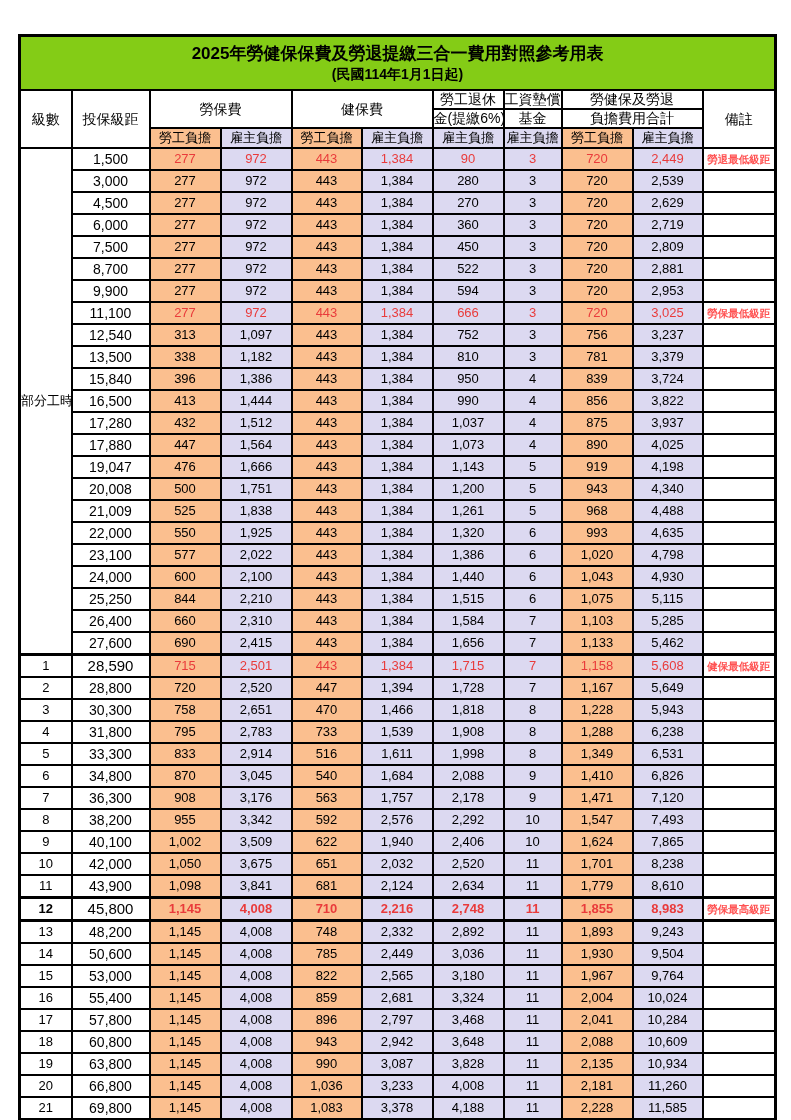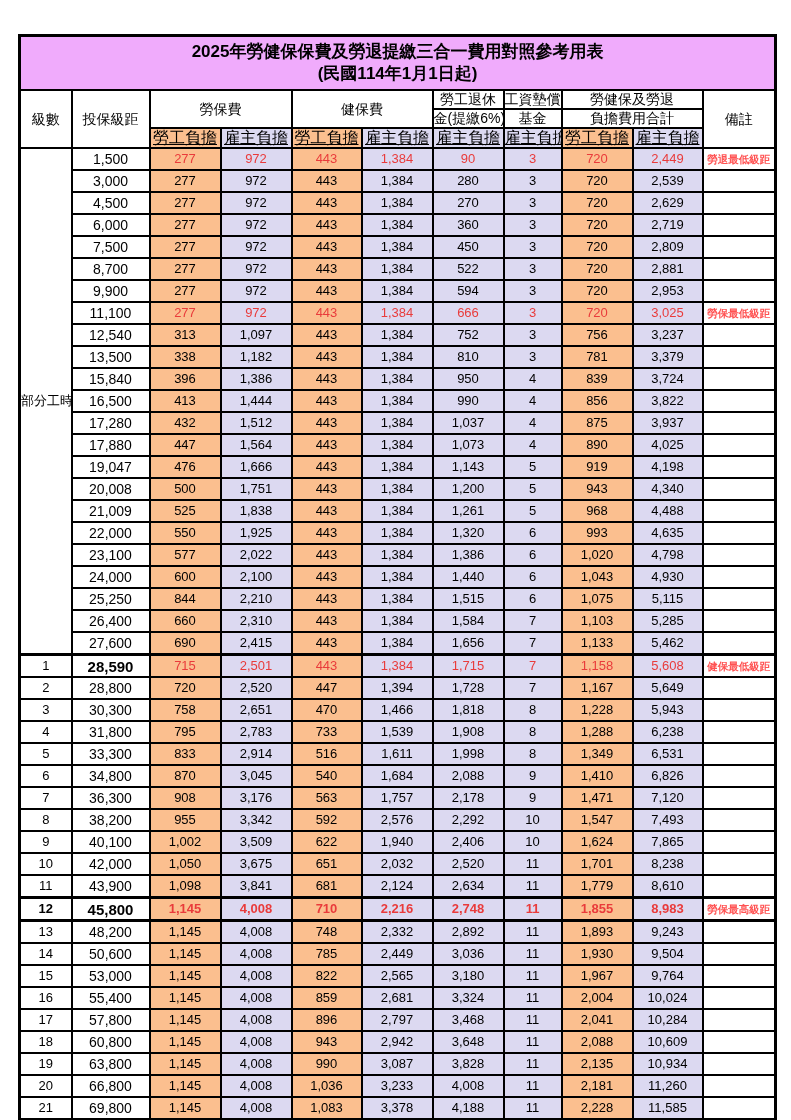--- a/index.html
+++ b/index.html
@@ -13,40 +13,40 @@
     width:756px; margin:34px 0 0 18px;
     border:3px solid #000;
   }
   th, td {
     border:2px solid #000;
     text-align:center; vertical-align:middle;
     padding:0; height:20px;
     font-size:13px; line-height:1.15;
     overflow:hidden; white-space:nowrap;
   }
-  .title-cell { height:52px; background:#f0abfc; }
+  .title-cell { height:52px; background:#84cc16; }
   .title-line1 { font-size:17px; font-weight:bold; }
-  .title-line2 { font-size:17px; font-weight:bold; margin-top:2px; }
+  .title-line2 { font-size:14px; font-weight:bold; margin-top:2px; }
   thead th { font-weight:normal; background:#fff; }
   .hdr-main { font-size:14px; height:17px; }
-  .hdr-sub  { font-size:16px; height:18px;text-decoration:underline; }
+  .hdr-sub  { font-size:13px; height:18px; }
   .emp { background:#fbbf8f; }
   .er  { background:#dcd9f1; }
   td.level, td.bracket, td.note, td.group { background:#fff; }
   td.bracket { font-size:14px; }
   td.level { font-size:13px; }
   td.group { font-size:13px;margin-top:42px; }
   td.note {
     font-size:10.5px; font-weight:bold; color:#ff5252;
     padding:0 1px;
   }
   tr.red-row td.fee { color:#e93b3b; }
   tr.sep-top td { border-top-width:3px; }
   tr.sep-bottom td { border-bottom-width:3px;font-weight:bold; }
-  tr.em td.bracket { font-weight:bold; font-size:15px; }
+  tr.em td.bracket { font-weight:normal; font-size:15px; }
 </style>
 </head>
 <body>
 
 <table class="premium">
   <colgroup>
     <col style="width:52px">
       <col style="width:78px">
     <col style="width:71px">
       <col style="width:71px">

